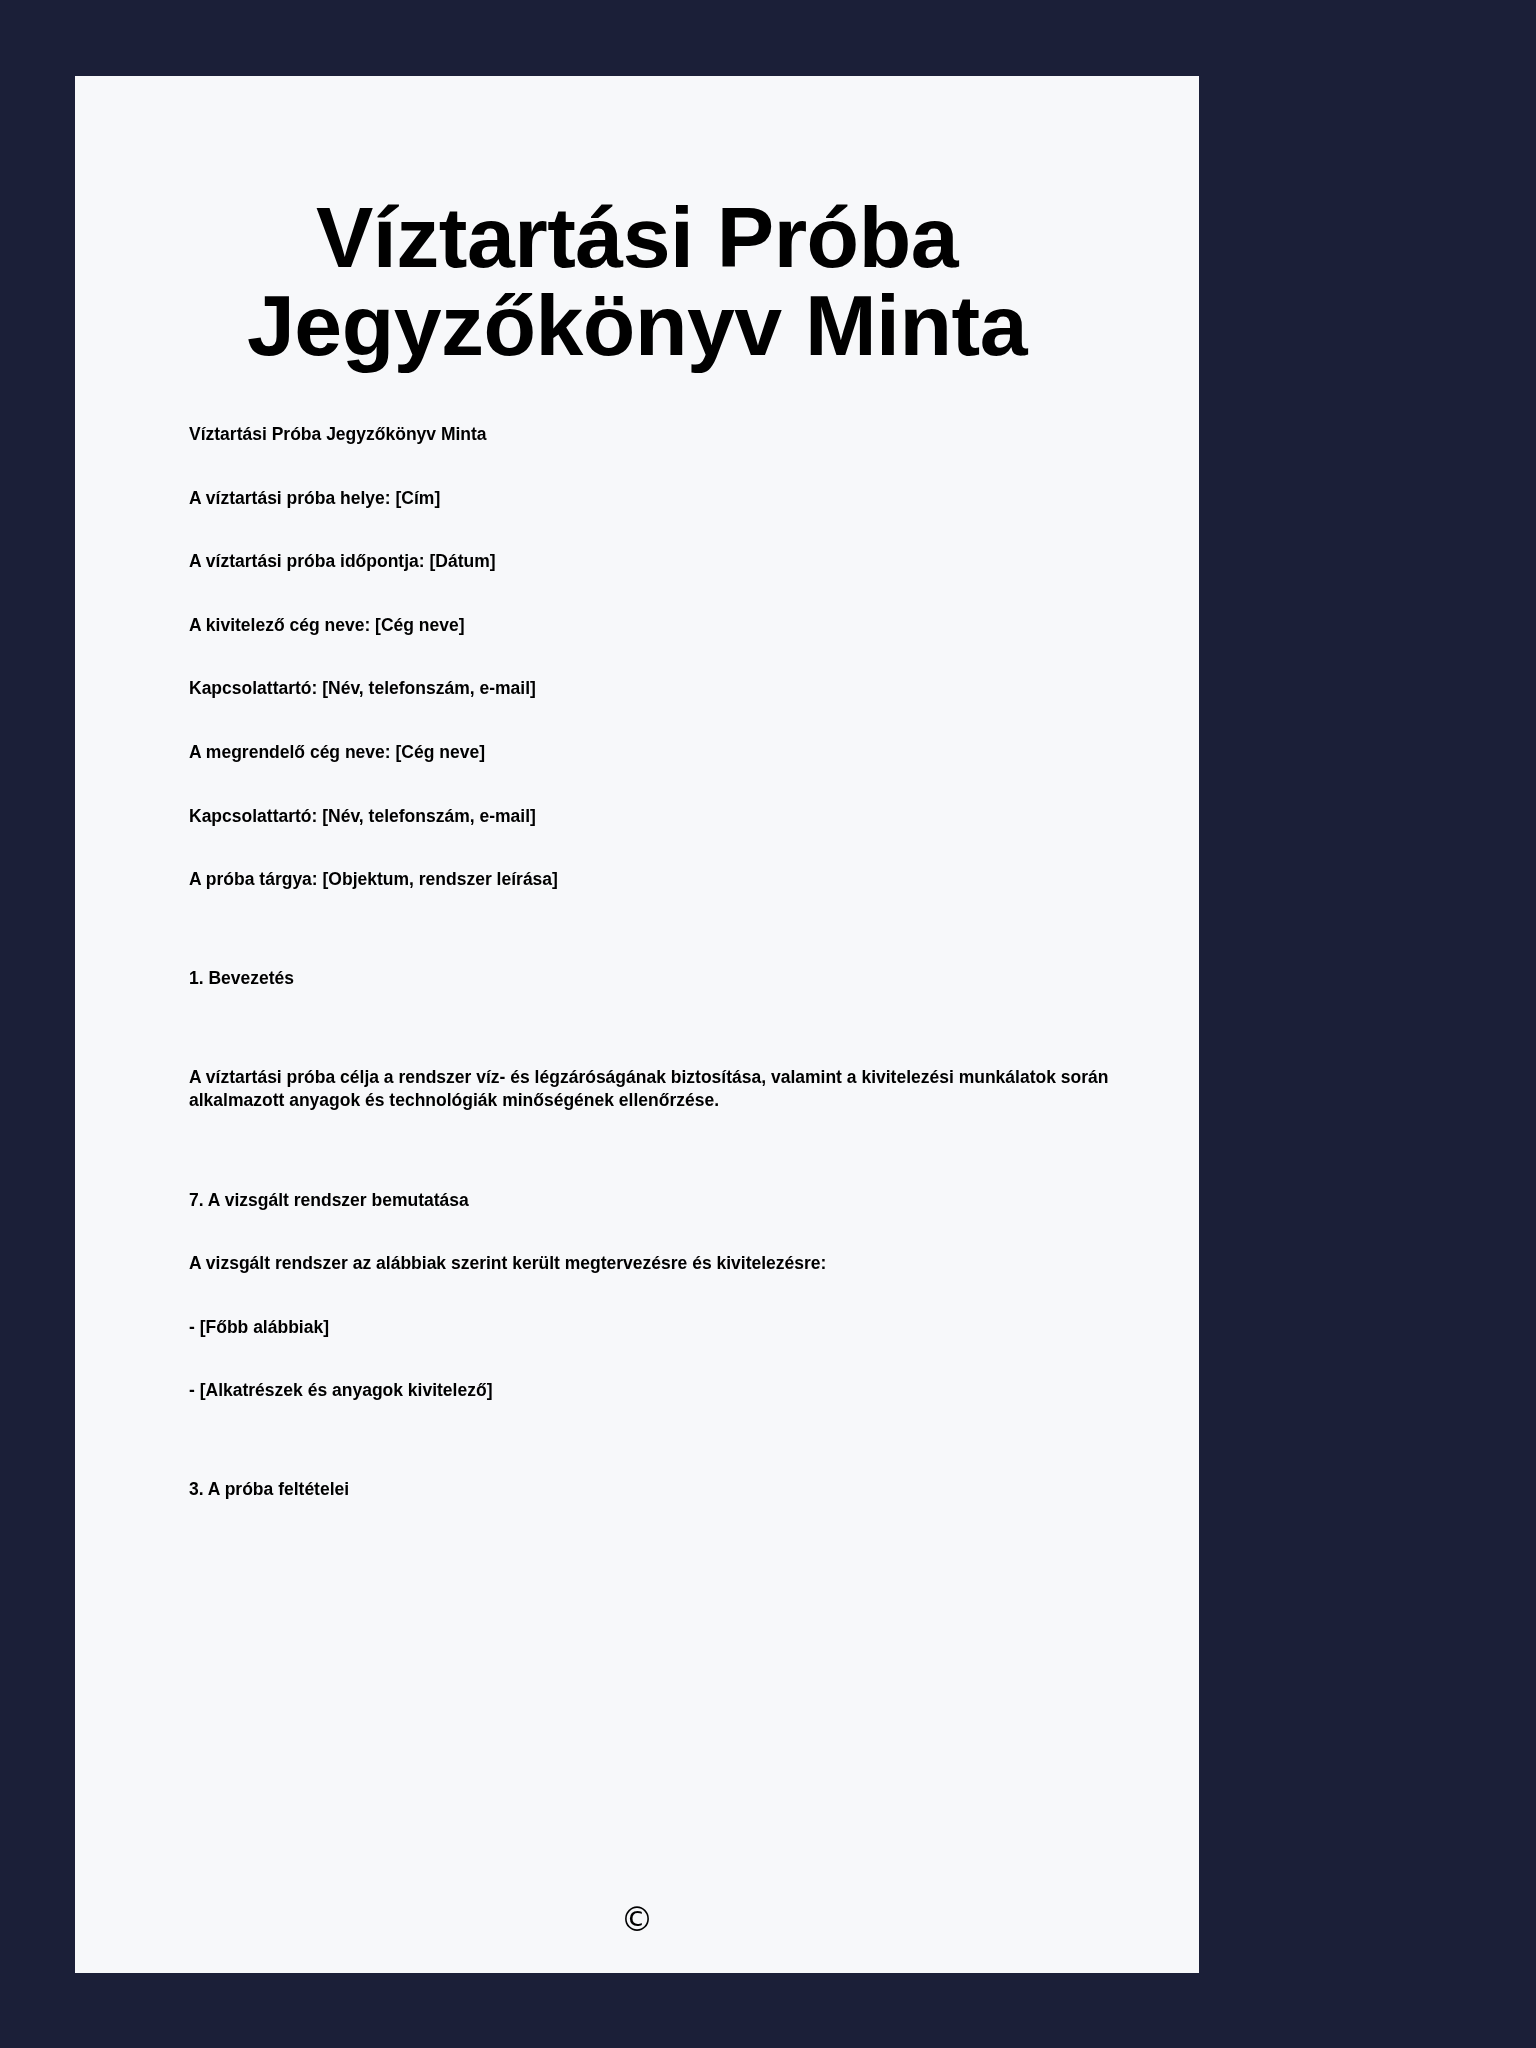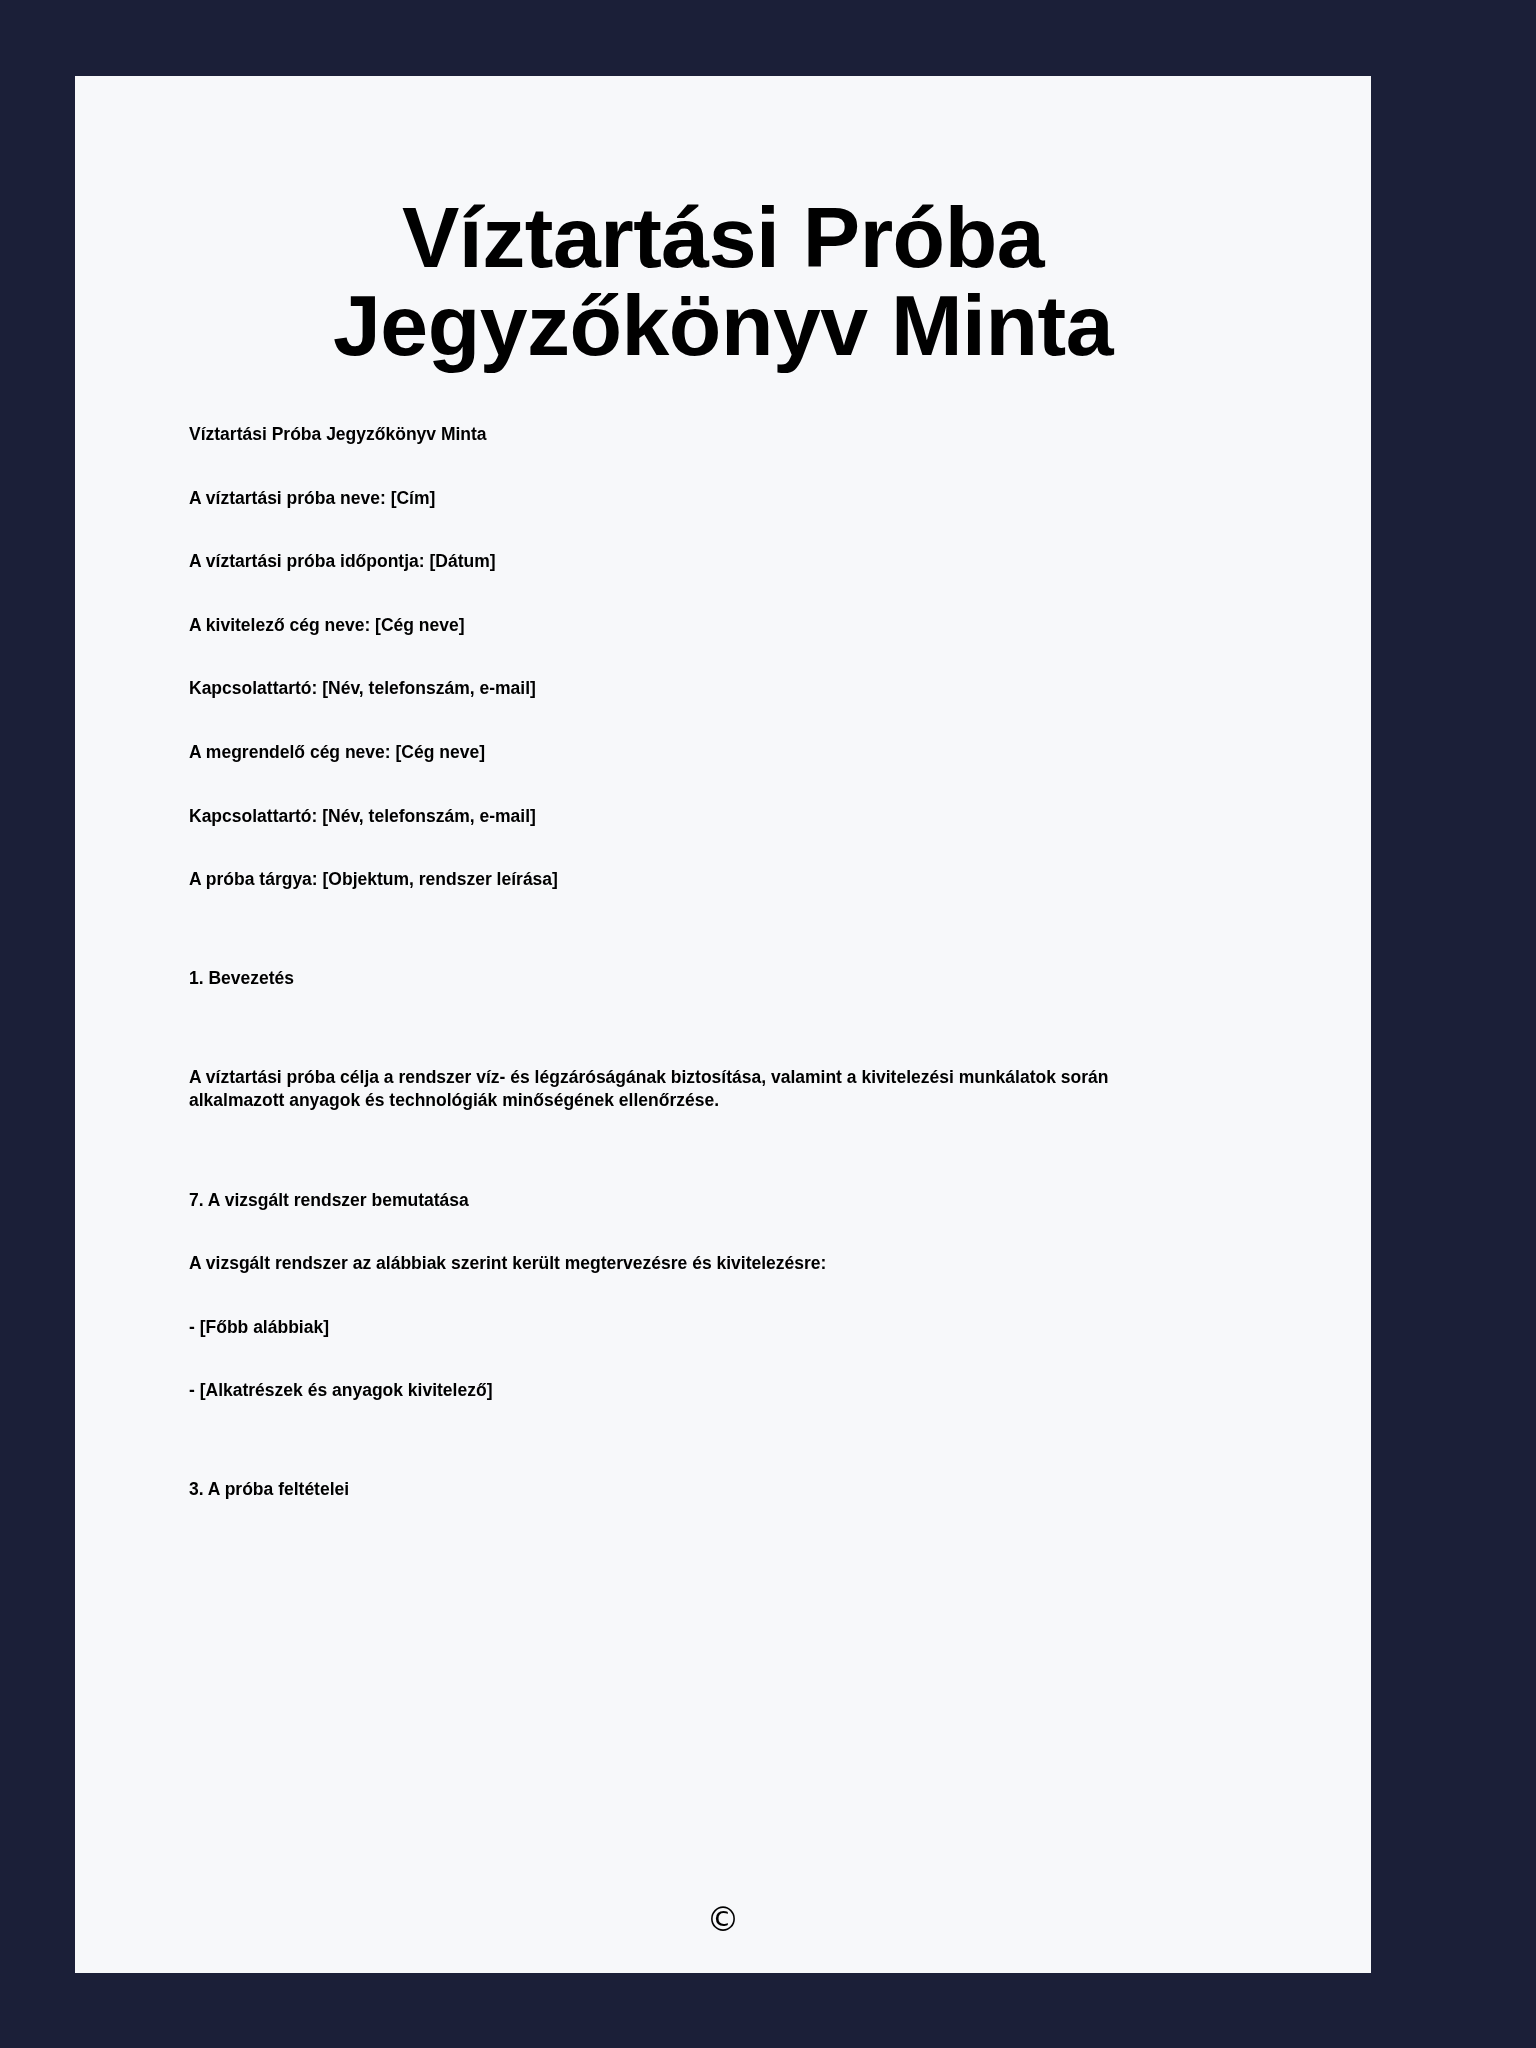--- a/index.html
+++ b/index.html
@@ -20,21 +20,21 @@
     width: 1536px;
     height: 2048px;
     background: #1b1f38;
     box-sizing: border-box;
   }
 
   .paper {
     position: absolute;
     left: 75px;
     top: 76px;
-    width: 1296px;
+    width: 1124px;
     height: 1897px;
     background: #f7f8fa;
     box-sizing: border-box;
     overflow: hidden;
   }
 
   .doc-title {
     position: absolute;
     left: 0;
     top: 118px;
@@ -99,21 +99,21 @@
 <div class="page-canvas">
   <div class="paper">
 
     <div class="doc-title">
       <span class="title-line">Víztartási Próba</span>
       <span class="title-line">Jegyzőkönyv Minta</span>
     </div>
 
     <div class="doc-body">
       <p class="block">Víztartási Próba Jegyzőkönyv Minta</p>
-      <p class="block">A víztartási próba neve: [Cím]</p>
+      <p class="block">A víztartási próba helye: [Cím]</p>
       <p class="block">A víztartási próba időpontja: [Dátum]</p>
       <p class="block">A kivitelező cég neve: [Cég neve]</p>
       <p class="block">Kapcsolattartó: [Név, telefonszám, e-mail]</p>
       <p class="block">A megrendelő cég neve: [Cég neve]</p>
       <p class="block">Kapcsolattartó: [Név, telefonszám, e-mail]</p>
       <p class="block">A próba tárgya: [Objektum, rendszer leírása]</p>
 
       <p class="block gap-section">1. Bevezetés</p>
       <p class="block para gap-section">A víztartási próba célja a rendszer víz- és légzáróságának biztosítása, valamint a kivitelezési munkálatok során alkalmazott anyagok és technológiák minőségének ellenőrzése.</p>
 

